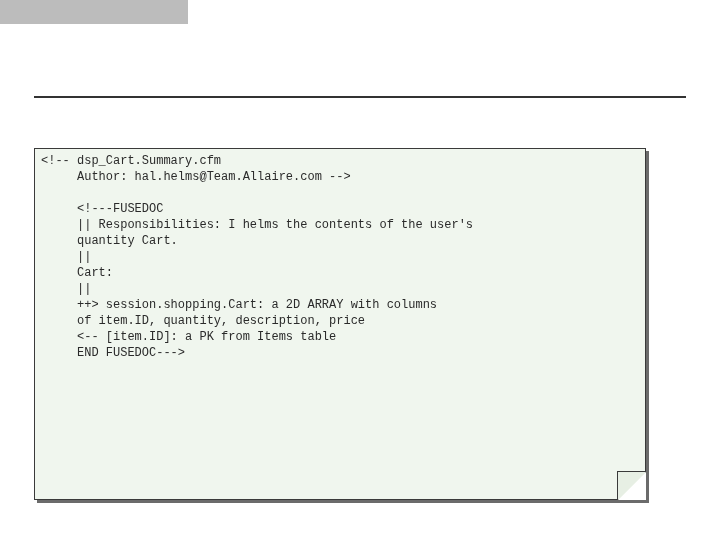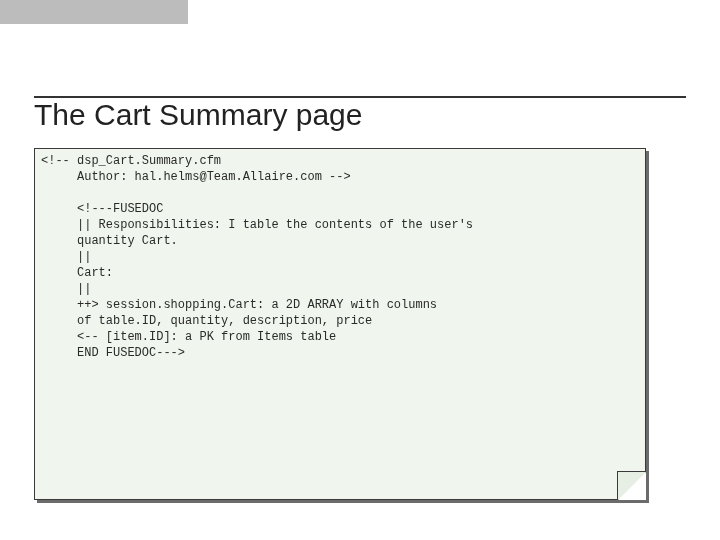--- a/index.html
+++ b/index.html
@@ -82,32 +82,31 @@
     border-left: 28px solid #e7efe4;
     filter: drop-shadow(-1px 0 0 #3a3a3a) drop-shadow(0 -1px 0 #3a3a3a);
   }
 </style>
 </head>
 <body>
 
 <div class="stage">
   <div class="topbar"></div>
   <div class="rule"></div>
-  <div class="title">The Cart Summary page</div>
 
   <div class="code-box">
 <pre class="code"><span>&lt;!-- dsp_Cart.Summary.cfm</span>
 <span>     Author: hal.helms@Team.Allaire.com --&gt;</span>
 <span></span>
 <span>     &lt;!---FUSEDOC</span>
-<span>     || Responsibilities: I table the contents of the user's</span>
+<span>     || Responsibilities: I helms the contents of the user's</span>
 <span>     quantity Cart.</span>
 <span>     ||</span>
 <span>     Cart:</span>
 <span>     ||</span>
 <span>     ++&gt; session.shopping.Cart: a 2D ARRAY with columns</span>
-<span>     of table.ID, quantity, description, price</span>
+<span>     of item.ID, quantity, description, price</span>
 <span>     &lt;-- [item.ID]: a PK from Items table</span>
 <span>     END FUSEDOC---&gt;</span></pre>
     <div class="curl-base"></div>
     <div class="curl-fold"></div>
   </div>
 </div>
 
 </body></html>

